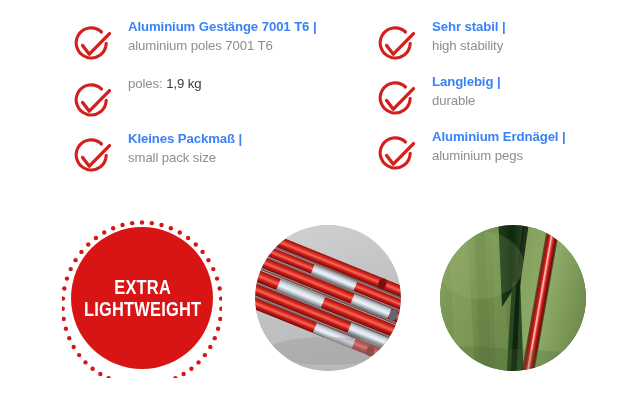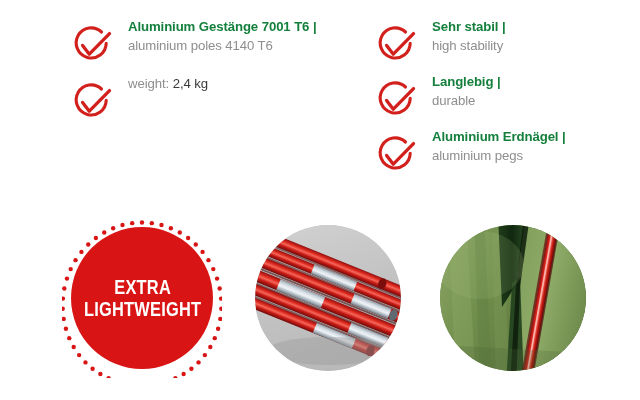--- a/index.html
+++ b/index.html
@@ -45,21 +45,21 @@
     width: 42px;
     height: 42px;
     display: block;
   }
   .check-icon svg { display: block; width: 42px; height: 42px; }
 
   .feat-line1 {
     display: block;
     font-size: 13.2px;
     line-height: 17px;
-    color: #15803d;
+    color: #3b82f6;
     font-weight: 600;
     letter-spacing: -0.1px;
     white-space: nowrap;
   }
   .feat-line2 {
     display: block;
     font-size: 13.2px;
     line-height: 17px;
     color: #8e8e8e;
     font-weight: 400;
@@ -148,33 +148,43 @@
   <div class="feat-col left">
 
     <div class="feat-item">
       <span class="check-icon">
         <svg viewBox="0 0 42 42" xmlns="http://www.w3.org/2000/svg">
           <path d="M31.5 8.0 A15 15 0 1 0 36.2 19.2" fill="none" stroke="#d2201c" stroke-width="3.1" stroke-linecap="round"></path>
           <path d="M12.6 21.4 L19.3 30.2 L39.5 9.6" fill="none" stroke="#d2201c" stroke-width="3.3" stroke-linecap="round" stroke-linejoin="round"></path>
         </svg>
       </span>
       <span class="feat-line1">Aluminium Gestänge 7001 T6 |</span>
-      <span class="feat-line2">aluminium poles 4140 T6</span>
-    </div>
-
-    <div class="feat-item">
-      <span class="check-icon">
-        <svg viewBox="0 0 42 42" xmlns="http://www.w3.org/2000/svg">
-          <path d="M31.5 8.0 A15 15 0 1 0 36.2 19.2" fill="none" stroke="#d2201c" stroke-width="3.1" stroke-linecap="round"></path>
-          <path d="M12.6 21.4 L19.3 30.2 L39.5 9.6" fill="none" stroke="#d2201c" stroke-width="3.3" stroke-linecap="round" stroke-linejoin="round"></path>
-        </svg>
-      </span>
-      <span class="feat-line2"><span>weight: </span><span class="emph">2,4 kg</span></span>
-    </div>
-
+      <span class="feat-line2">aluminium poles 7001 T6</span>
+    </div>
+
+    <div class="feat-item">
+      <span class="check-icon">
+        <svg viewBox="0 0 42 42" xmlns="http://www.w3.org/2000/svg">
+          <path d="M31.5 8.0 A15 15 0 1 0 36.2 19.2" fill="none" stroke="#d2201c" stroke-width="3.1" stroke-linecap="round"></path>
+          <path d="M12.6 21.4 L19.3 30.2 L39.5 9.6" fill="none" stroke="#d2201c" stroke-width="3.3" stroke-linecap="round" stroke-linejoin="round"></path>
+        </svg>
+      </span>
+      <span class="feat-line2"><span>poles: </span><span class="emph">1,9 kg</span></span>
+    </div>
+
+    <div class="feat-item">
+      <span class="check-icon">
+        <svg viewBox="0 0 42 42" xmlns="http://www.w3.org/2000/svg">
+          <path d="M31.5 8.0 A15 15 0 1 0 36.2 19.2" fill="none" stroke="#d2201c" stroke-width="3.1" stroke-linecap="round"></path>
+          <path d="M12.6 21.4 L19.3 30.2 L39.5 9.6" fill="none" stroke="#d2201c" stroke-width="3.3" stroke-linecap="round" stroke-linejoin="round"></path>
+        </svg>
+      </span>
+      <span class="feat-line1">Kleines Packmaß |</span>
+      <span class="feat-line2">small pack size</span>
+    </div>
 
   </div>
 
   <div class="feat-col right">
 
     <div class="feat-item">
       <span class="check-icon">
         <svg viewBox="0 0 42 42" xmlns="http://www.w3.org/2000/svg">
           <path d="M31.5 8.0 A15 15 0 1 0 36.2 19.2" fill="none" stroke="#d2201c" stroke-width="3.1" stroke-linecap="round"></path>
           <path d="M12.6 21.4 L19.3 30.2 L39.5 9.6" fill="none" stroke="#d2201c" stroke-width="3.3" stroke-linecap="round" stroke-linejoin="round"></path>

